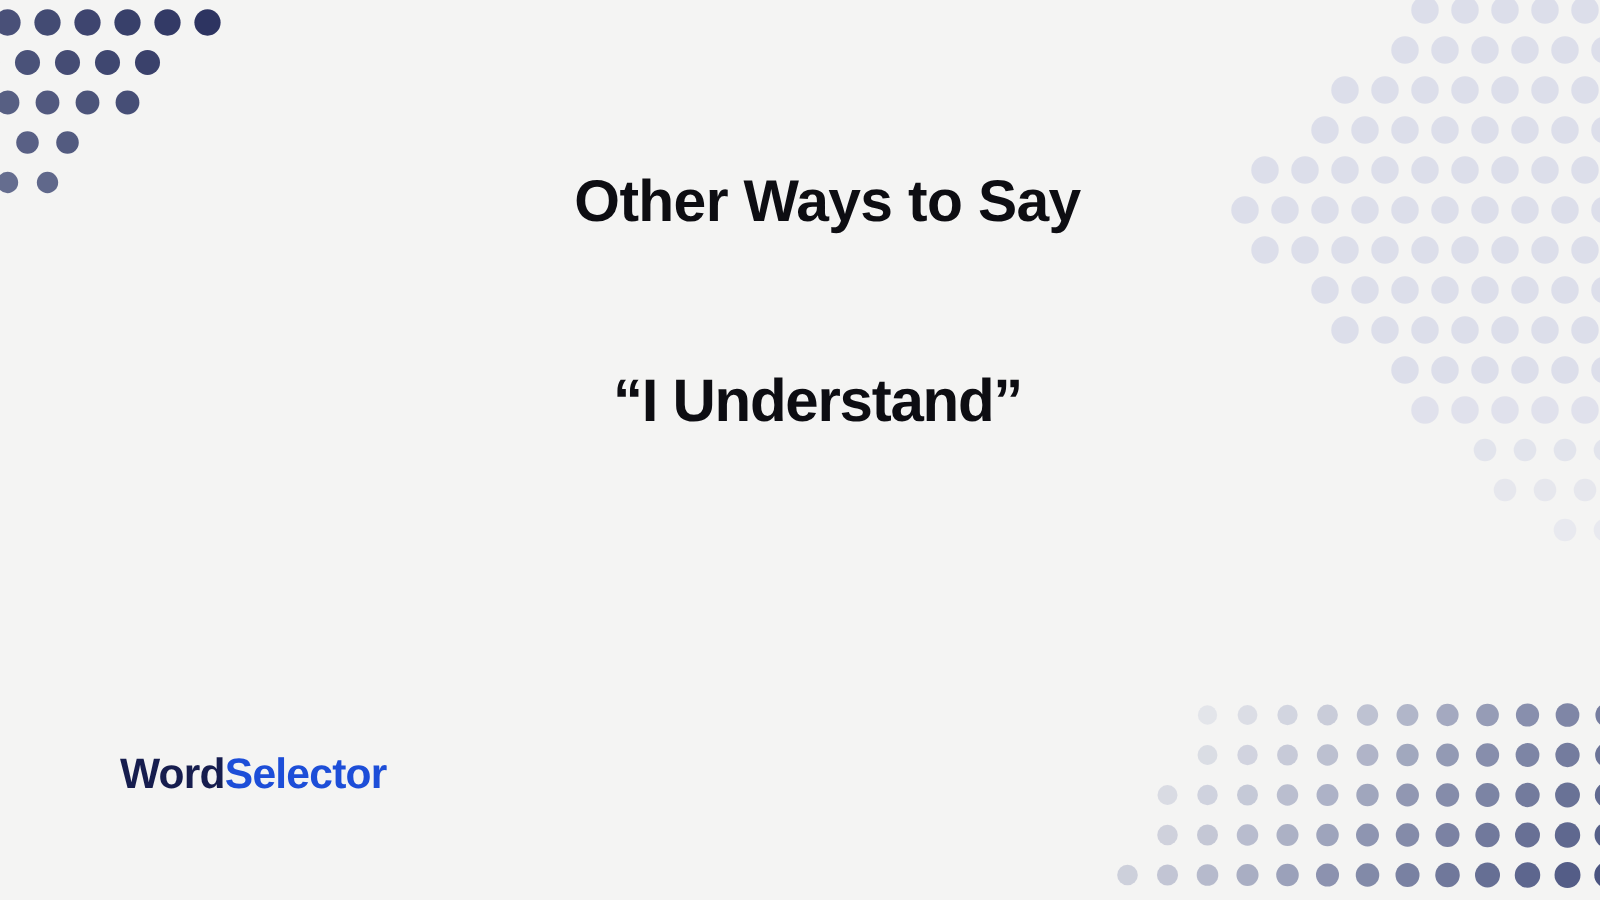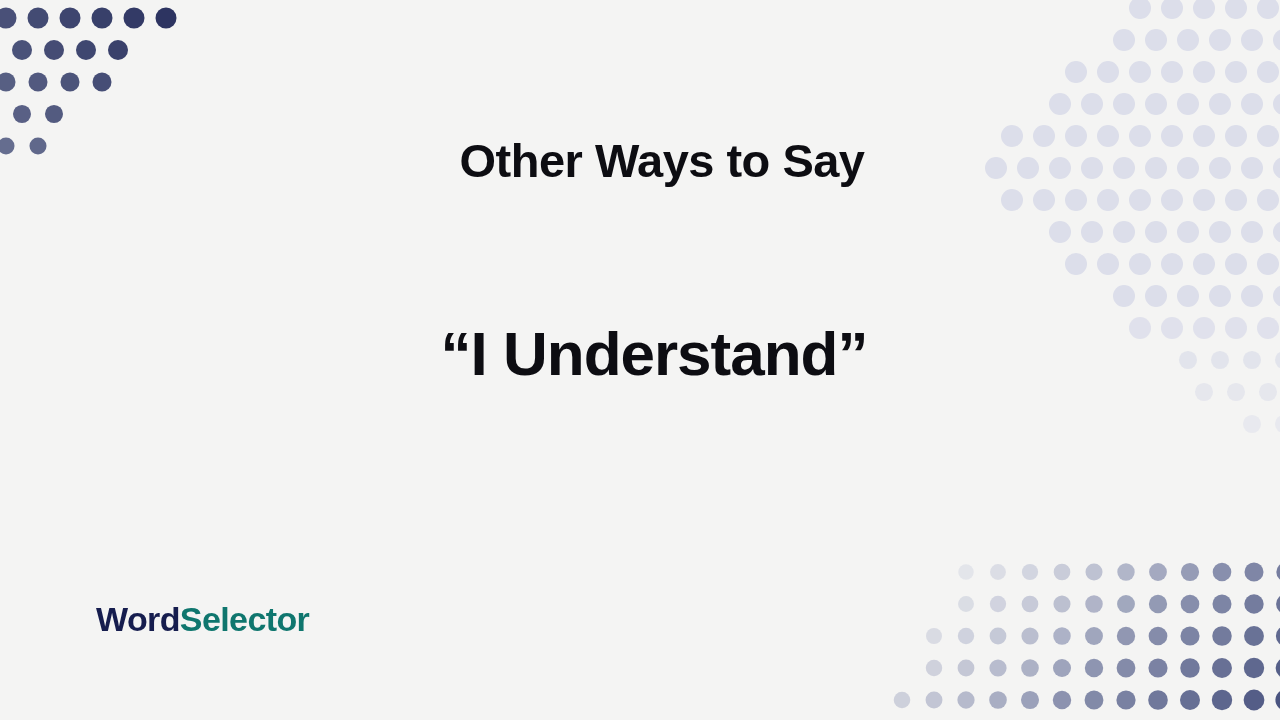--- a/index.html
+++ b/index.html
@@ -37,34 +37,34 @@
     width:1280px;
     left:0;
     text-align:center;
     color:#0d0d12;
     font-weight:700;
     letter-spacing:-0.5px;
     line-height:1.1;
     white-space:nowrap;
   }
   #title-line   { top:135px; font-size:47px;padding-left:44px; }
-  #subject-line { top:320px; font-size:62px; letter-spacing:-1px;padding-left:28px; }
+  #subject-line { top:296px; font-size:48px; letter-spacing:-1px;padding-left:28px; }
 
   #logo {
     position:absolute;
     left:84px;
     top:602px;
     font-size:34px;
     font-weight:700;
     letter-spacing:-0.6px;
     line-height:1;
     white-space:nowrap;
   }
   #logo-word     { color:#161d4e;margin-left:12px; }
-  #logo-selector { color:#0f766e; }
+  #logo-selector { color:#1d4ed8; }
 </style>
 </head>
 <body>
 
 <div id="canvas">
 
   <svg class="deco" id="deco-top-left" viewBox="0 0 230 210" aria-hidden="true">
       <circle cx="-10" cy="-14" r="11" fill="rgb(66,73,114)" opacity="1"></circle>
       <circle cx="22" cy="-14" r="11" fill="rgb(60,68,109)" opacity="1"></circle>
       <circle cx="54" cy="-14" r="11" fill="rgb(55,62,105)" opacity="1"></circle>

